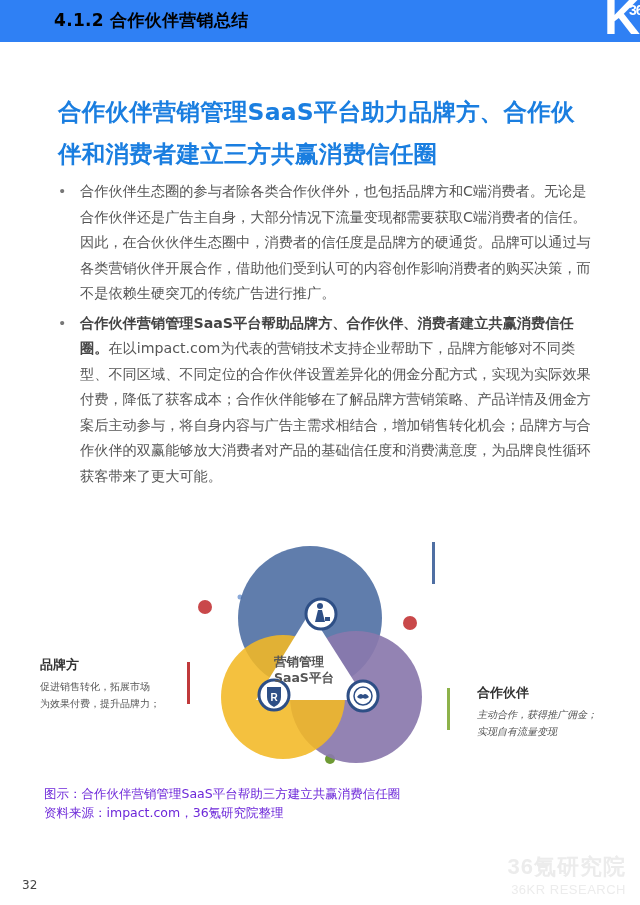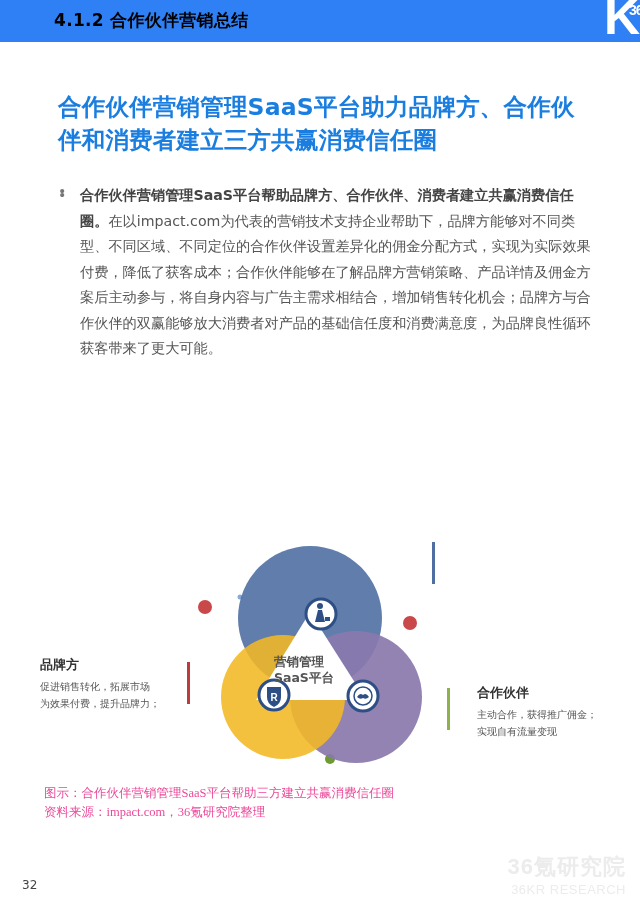--- a/index.html
+++ b/index.html
@@ -3,31 +3,31 @@
 <meta charset="utf-8">
 <style>
   html, body { margin:0; padding:0; }
   body { width:640px; height:905px; background:#ffffff; position:relative; overflow:hidden;
          font-family:"DejaVu Sans","Liberation Sans",sans-serif; color:#555; }
   .header { position:absolute; left:0; top:0; width:640px; height:42px; background:#2f80f4; }
   .header-title { position:absolute; left:38px; top:9px; font-size:17px; font-weight:bold; color:#000000; letter-spacing:0.3px;margin-left:16px; }
   .logo { position:absolute; left:592px; top:-2px; color:#fff; font-family:"Liberation Sans",sans-serif; }
   .logo .n { position:absolute; left:-4px; top:4px; font-size:14px; font-weight:bold; letter-spacing:-1px;margin-left:41px; }
   .logo .k { position:absolute; left:12px; top:-6px; font-size:50px; font-weight:bold; line-height:1; }
-  .headline { position:absolute; left:58px; top:91px; width:540px; font-size:23.5px; line-height:33px; font-weight:bold; color:#1a7ee0; letter-spacing:0.2px; }
+  .headline { position:absolute; left:58px; top:91px; width:540px; font-size:23.5px; line-height:42px; font-weight:bold; color:#1a7ee0; letter-spacing:0.2px; }
   .bullets { position:absolute; left:58px; top:179px; width:540px; font-size:14.2px; line-height:25.5px; color:#555; }
   .bullet { position:relative; padding-left:22px; margin-bottom:4px; }
   .bullet .dot { position:absolute; left:0; top:0; color:#777; }
   .bullet b { color:#444; }
   .diagram { position:absolute; left:0; top:530px; width:640px; height:250px; }
   .label-block { position:absolute; }
   .label-title { font-size:13px; font-weight:bold; color:#333; }
   .label-desc { font-size:10px; line-height:17px; color:#555; }
   .bar { position:absolute; width:3px; }
-  .caption { position:absolute; left:44px; top:784px; font-size:12.5px; line-height:19px; color:#ec4899;font-family:Liberation Serif, serif; }
+  .caption { position:absolute; left:44px; top:784px; font-size:12.5px; line-height:19px; color:#6d28d9; }
   .page-num { position:absolute; left:22px; top:878px; font-size:12px; color:#444;text-align:center; }
   .watermark { position:absolute; right:14px; top:852px; text-align:right; color:#ececec; font-family:"Liberation Sans",sans-serif; }
   .wm1 { font-size:22px; font-weight:bold; letter-spacing:1px; }
   .wm2 { font-size:13px; letter-spacing:0.5px; }
 </style>
 </head>
 <body>
 
 <div class="header">
   <div class="header-title">4.1.2 合作伙伴营销总结</div>
@@ -35,20 +35,21 @@
     <span class="n">36</span>
     <span class="k">Kr</span>
   </div>
 </div>
 
 <div class="headline">合作伙伴营销管理SaaS平台助力品牌方、合作伙伴和消费者建立三方共赢消费信任圈</div>
 
 <div class="bullets">
   <div class="bullet">
     <span class="dot">•</span>
+    <span>合作伙伴生态圈的参与者除各类合作伙伴外，也包括品牌方和C端消费者。无论是合作伙伴还是广告主自身，大部分情况下流量变现都需要获取C端消费者的信任。因此，在合伙伙伴生态圈中，消费者的信任度是品牌方的硬通货。品牌可以通过与各类营销伙伴开展合作，借助他们受到认可的内容创作影响消费者的购买决策，而不是依赖生硬突兀的传统广告进行推广。</span>
   </div>
   <div class="bullet">
     <span class="dot">•</span>
     <b>合作伙伴营销管理SaaS平台帮助品牌方、合作伙伴、消费者建立共赢消费信任圈。</b><span>在以impact.com为代表的营销技术支持企业帮助下，品牌方能够对不同类型、不同区域、不同定位的合作伙伴设置差异化的佣金分配方式，实现为实际效果付费，降低了获客成本；合作伙伴能够在了解品牌方营销策略、产品详情及佣金方案后主动参与，将自身内容与广告主需求相结合，增加销售转化机会；品牌方与合作伙伴的双赢能够放大消费者对产品的基础信任度和消费满意度，为品牌良性循环获客带来了更大可能。</span>
   </div>
 </div>
 
 <div class="diagram">
   <svg width="640" height="250" viewBox="0 530 640 250" style="position:absolute;left:0;top:0">
 
@@ -95,21 +96,21 @@
     <div class="label-title">品牌方</div>
     <div class="label-desc" style="margin-top:4px;">
       <div>促进销售转化，拓展市场</div>
       <div>为效果付费，提升品牌力；</div>
     </div>
   </div>
 
   <div class="bar" style="left:447px;top:158px;height:42px;background:#8db24a;"></div>
   <div class="label-block" style="left:477px;top:154px;">
     <div class="label-title">合作伙伴</div>
-    <div class="label-desc" style="margin-top:4px;">
+    <div class="label-desc" style="margin-top:4px;font-style:italic;">
       <div>主动合作，获得推广佣金；</div>
       <div>实现自有流量变现</div>
     </div>
   </div>
 </div>
 
 <div class="caption">
   <div>图示：合作伙伴营销管理SaaS平台帮助三方建立共赢消费信任圈</div>
   <div>资料来源：impact.com，36氪研究院整理</div>
 </div>

